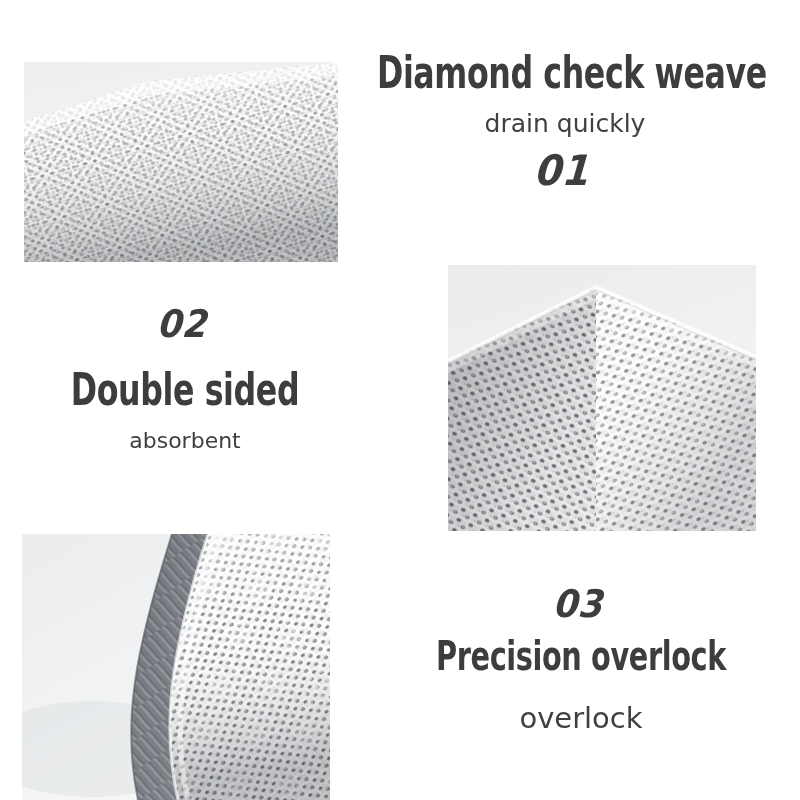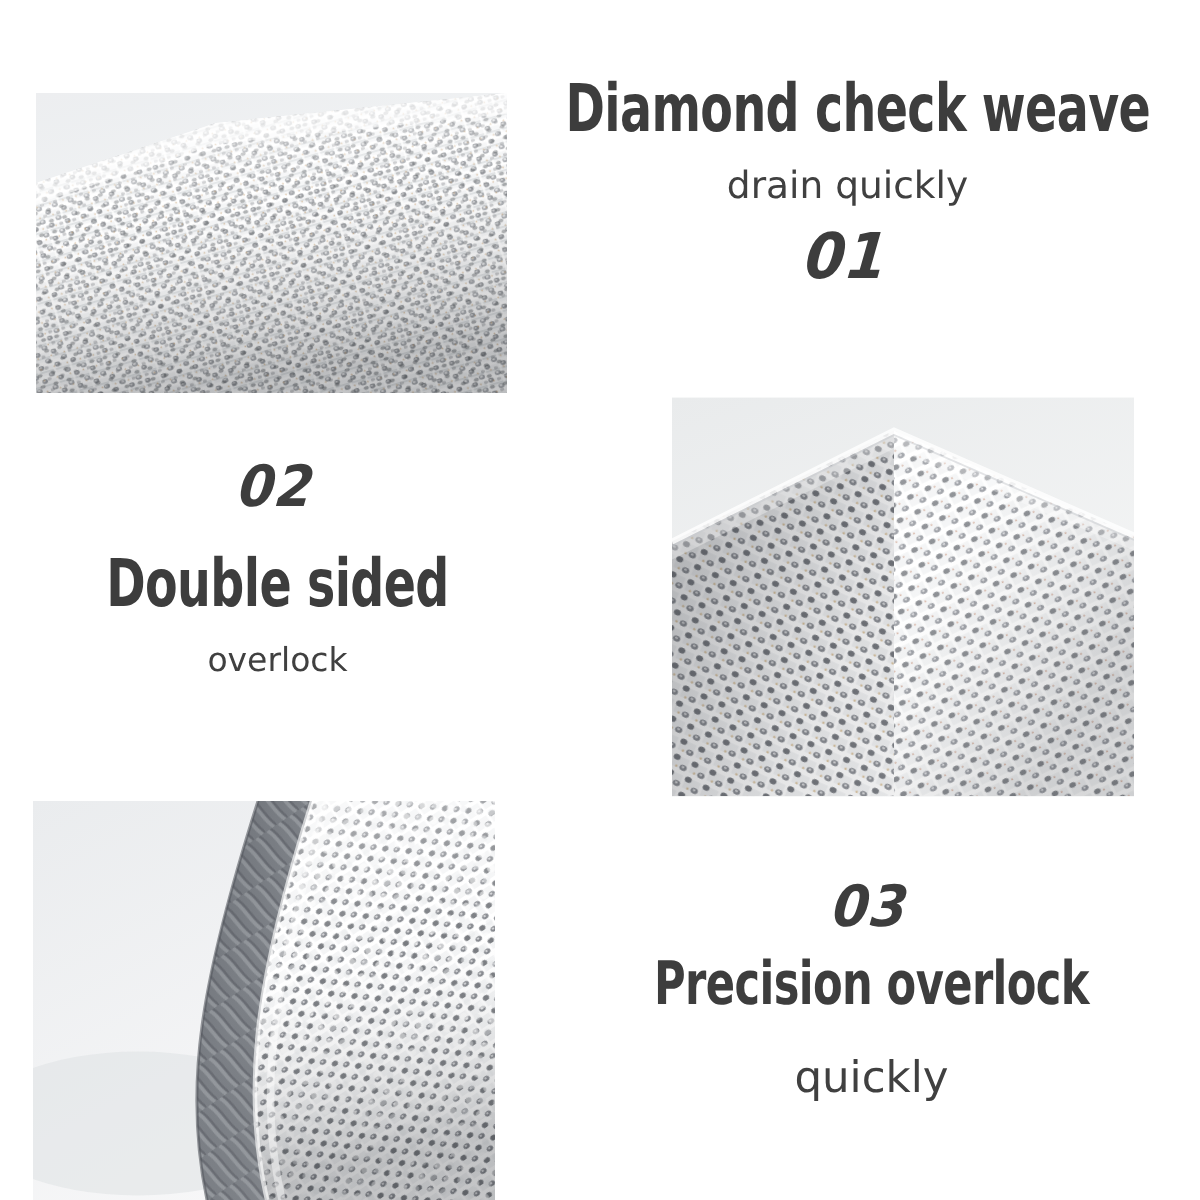--- a/index.html
+++ b/index.html
@@ -259,22 +259,22 @@
 
   <div class="text-block" id="block-01">
     <div class="headline row-pad">Diamond check weave</div>
     <div class="subline row-pad">drain quickly</div>
     <div class="stepnum row-pad">01</div>
   </div>
 
   <div class="text-block" id="block-02">
     <div class="stepnum row-pad">02</div>
     <div class="headline row-pad">Double sided</div>
-    <div class="subline row-pad">overlock</div>
+    <div class="subline row-pad">absorbent</div>
   </div>
 
   <div class="text-block" id="block-03">
     <div class="stepnum row-pad">03</div>
     <div class="headline row-pad">Precision overlock</div>
-    <div class="subline row-pad">quickly</div>
+    <div class="subline row-pad">overlock</div>
   </div>
 
 </div>
 
 </body></html>

